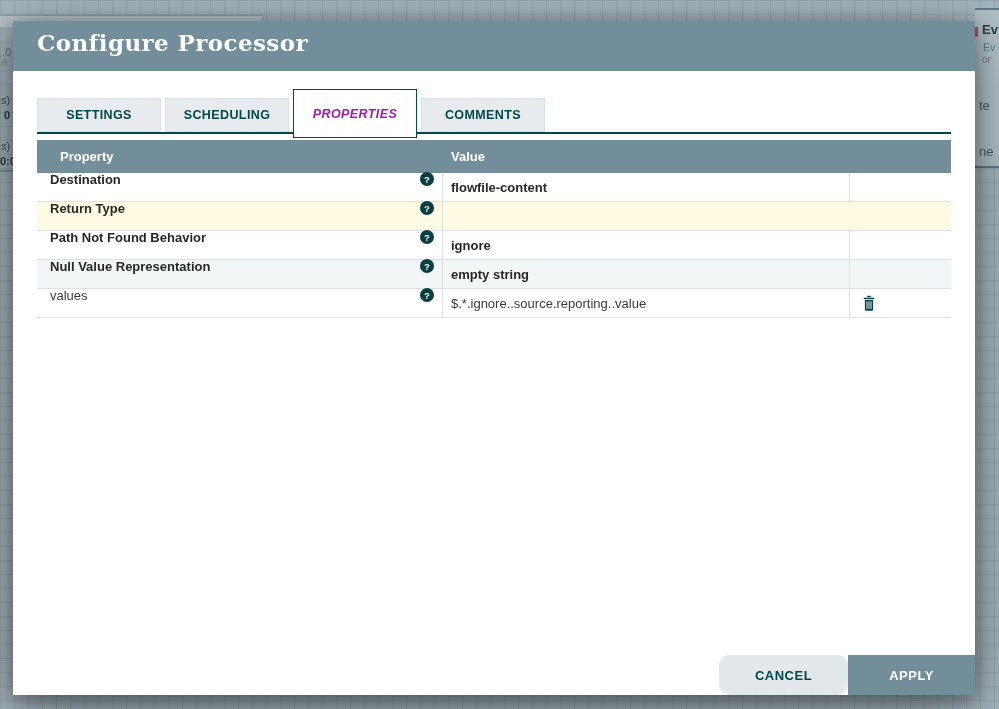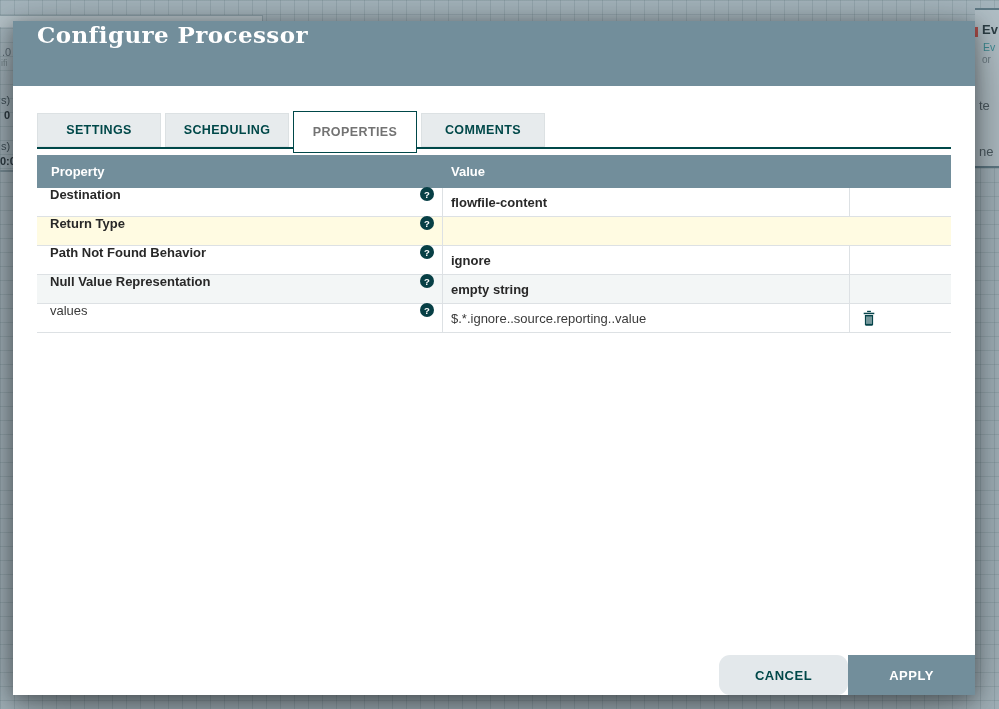--- a/index.html
+++ b/index.html
@@ -23,44 +23,44 @@
     background:#b7c4ca;border-top:1px solid #8da0a8;border-right:1px solid #8da0a8;}
   .bg-panel{position:absolute;left:975px;top:8px;width:24px;height:160px;background:#b2c0c7;
     border-top:2px solid #607b87;border-bottom:2px solid #607b87;}
   .bg-red{position:absolute;left:975px;top:27px;width:3px;height:10px;background:#b5524e;}
   .frag{position:absolute;white-space:nowrap;line-height:1;}
   .bg-line-left{position:absolute;left:0;top:170px;width:13px;height:2px;background:#7d929c;}
 
   
   .dialog{position:absolute;left:13px;top:21px;width:962px;height:674px;background:#fff;
     box-shadow:0 4px 18px rgba(0,0,0,0.38),0 16px 60px rgba(0,0,0,0.38);}
-  .dlg-header{height:65px;background:var(--slate);display:flex;align-items:flex-start;padding:0 24px;}
+  .dlg-header{height:50px;background:var(--slate);display:flex;align-items:flex-end;padding:15px 24px;}
   .dlg-title{font-family:"DejaVu Serif","Liberation Serif",serif;font-weight:700;
     font-size:23px;color:#ffffff;letter-spacing:.4px;}
   .dlg-body{padding:0 24px;position:relative;height:569px;}
 
   
   .tabbar{margin-top:25px;height:38px;display:flex;align-items:flex-end;
     border-bottom:2px solid var(--accent);}
   .tab{width:124px;height:34px;margin-right:4px;background:#e7ebed;border:1px solid #dce1e3;
     display:flex;align-items:center;justify-content:center;font-size:12.5px;font-weight:700;
     letter-spacing:.4px;color:var(--accent);cursor:pointer;}
-  .tab.active{position:relative;z-index:2;height:42px;margin-bottom:-6px;background:#fff;
-    border:1px solid var(--accent);color:#737373;}
+  .tab.active{position:relative;z-index:2;height:49px;margin-bottom:-6px;background:#fff;
+    border:1px solid var(--accent);color:#a21caf;font-style:italic;}
 
   
   .required-row{margin-top:13px;height:34px;display:flex;align-items:center;justify-content:space-between;}
   .required-label{font-size:13px;font-weight:700;color:#262626;}
   .add-btn{width:34px;height:34px;background:#f0f3f4;border:1px solid #d7dcde;color:var(--accent);
     font-size:24px;font-weight:700;line-height:30px;text-align:center;cursor:pointer;user-select:none;}
 
   
   .ptable{margin-top:6px;width:914px;}
   .thead{display:flex;height:33px;background:var(--slate);color:#fff;font-size:13px;font-weight:700;align-items:center;}
-  .th-prop{width:406px;padding-left:14px;}
+  .th-prop{width:406px;padding-left:23px;}
   .th-val{width:407px;padding-left:8px;}
   .trow{display:flex;height:29px;align-items:stretch;border-bottom:1px solid var(--rowline);
     font-size:13px;color:#282828;background:#fff;}
   .trow.stripe{background:var(--stripe);}
   .trow.highlight{background:var(--hl);}
   .td-prop{width:406px;padding:0 8px 16px 13px;display:flex;align-items:center;justify-content:space-between;
     border-right:1px solid var(--rowline);font-weight:700;}
   .trow.dynamic .td-prop,.trow.dynamic .td-val{font-weight:400;color:#3a3a3a;}
   .td-val{width:407px;padding-left:8px;display:flex;align-items:center;
     border-right:1px solid var(--rowline);font-weight:700;}

